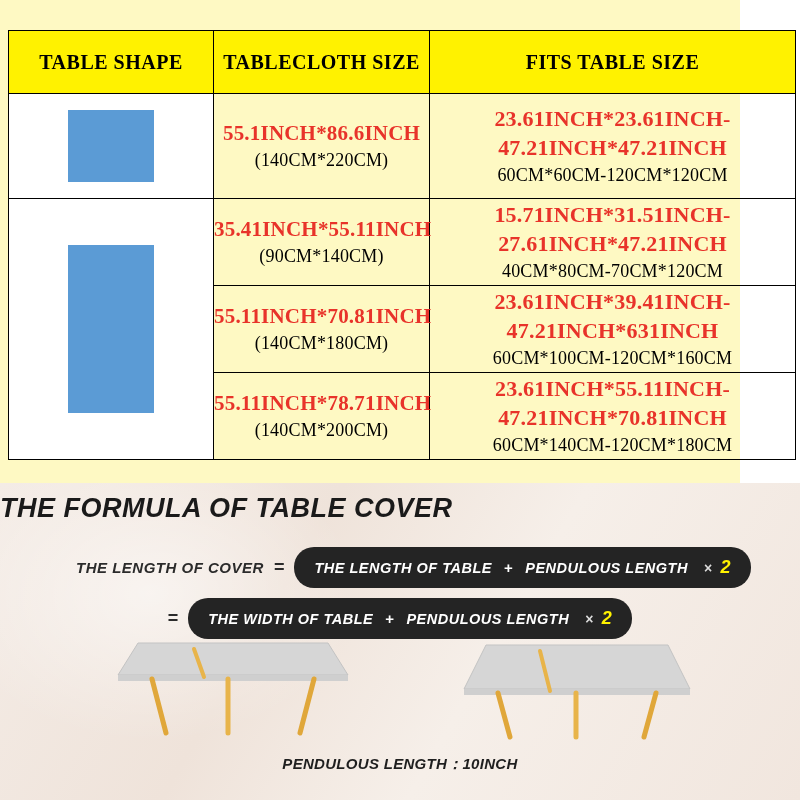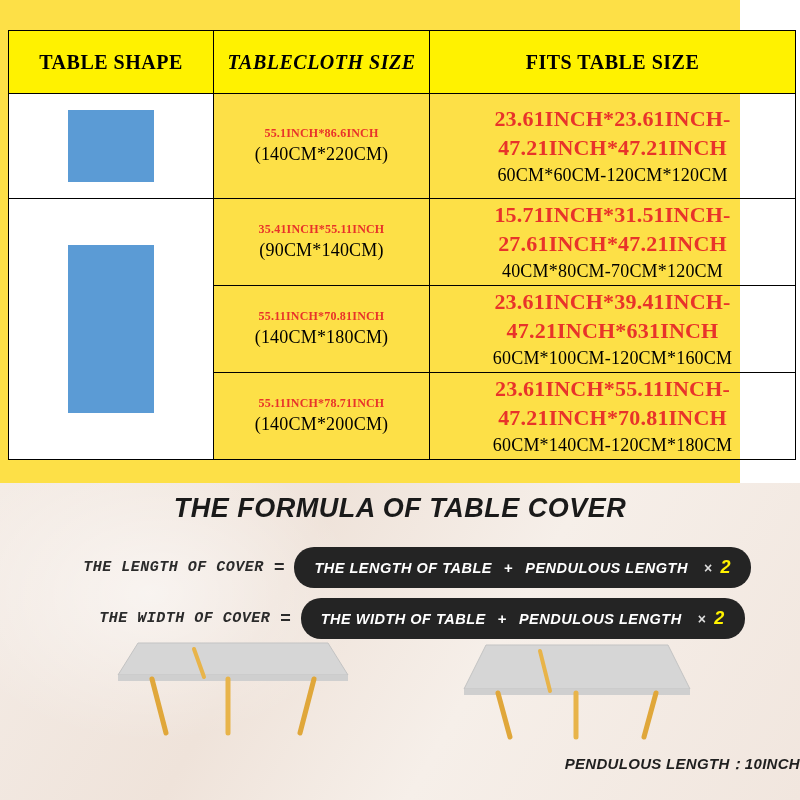--- a/index.html
+++ b/index.html
@@ -10,21 +10,21 @@
     width: 800px;
     height: 800px;
     overflow: hidden;
     background: #ffffff;
     font-family: "Liberation Serif", serif;
   }
   .page {
     position: relative;
     width: 740px;
     height: 800px;
-    background: #fde047;
+    background: #fef9c3;
   }
 
   
   .size-table-wrap {
     position: absolute;
     left: 8px;
     top: 30px;
     width: 784px;
   }
   table.size-table {
@@ -41,21 +41,21 @@
   thead th {
     background: #fff200;
     height: 62px;
     font-family: "Liberation Serif", serif;
     font-weight: bold;
     font-size: 20px;
     letter-spacing: 0.5px;
     color: #000000;
   }
   .col-shape { width: 204px; }
-  .col-cloth { width: 215px; font-style: italic; }
+  .col-cloth { width: 215px; }
   .col-fits  { width: 365px; }
 
   .shape-cell {
     background: #ffffff;
   }
   .sq-shape {
     width: 86px;
     height: 72px;
     background: #5b9bd5;
     margin: 0 auto;
@@ -66,21 +66,21 @@
     background: #5b9bd5;
     margin: 0 auto;
   }
 
   .cloth-cell, .fits-cell {
     padding: 10px 4px;
   }
   .line-red {
     color: #e8332a;
     font-weight: bold;
-    font-size: 12px;
+    font-size: 21px;
     line-height: 1.35;
     letter-spacing: 0.2px;
   }
   .fits-cell .line-red {
     font-size: 22px;
   }
   .line-black {
     color: #000000;
     font-size: 18px;
     line-height: 1.4;
@@ -103,42 +103,42 @@
     left: -60px;
     top: -40px;
     width: 420px;
     height: 300px;
     background: radial-gradient(ellipse at center, rgba(255,255,255,0.55) 0%, rgba(255,255,255,0) 70%);
   }
   .formula-title {
     position: absolute;
     top: 10px;
     width: 100%;
-    text-align: center;
+    text-align: left;
     font-family: "Liberation Sans", sans-serif;
     font-weight: bold;
     font-style: italic;
     font-size: 27px;
     letter-spacing: 0.5px;
     color: #1a1a1a;
   }
   .formula-rows {
     position: absolute;
     top: 64px;
     left: 0;
     width: 100%;
   }
   .formula-row {
     display: flex;
     align-items: center;
     justify-content: center;
     margin-bottom: 10px;
   }
   .f-label {
-    font-family: Liberation Mono, monospace;
+    font-family: Liberation Sans, sans-serif;
     font-weight: bold;
     font-style: italic;
     font-size: 15px;
     color: #2b2b2b;
     letter-spacing: 0.5px;
     width: 215px;
     text-align: right;
     padding-right: 10px;
   }
   .f-eq {
@@ -194,21 +194,21 @@
   .fig-right { left: 452px; top: 4px; }
 
   .caption-row {
     position: absolute;
     top: 272px;
     width: 100%;
     display: flex;
   }
   .caption {
     flex: 1;
-    text-align: right;
+    text-align: center;
     font-family: "Liberation Sans", sans-serif;
     font-weight: bold;
     font-style: italic;
     font-size: 15px;
     color: #1f1f1f;
     letter-spacing: 0.3px;
   }
   .caption .val {
     font-size: 15px;
   }
@@ -292,21 +292,20 @@
         <div class="pill">
           <span>THE LENGTH OF TABLE</span>
           <span class="plus">+</span>
           <span>PENDULOUS LENGTH</span>
           <span class="times">×</span>
           <span class="two">2</span>
         </div>
       </div>
 
       <div class="formula-row">
-        <div class="f-label">THE WIDTH OF COVER</div>
         <div class="f-eq">=</div>
         <div class="pill">
           <span>THE WIDTH OF TABLE</span>
           <span class="plus">+</span>
           <span>PENDULOUS LENGTH</span>
           <span class="times">×</span>
           <span class="two">2</span>
         </div>
       </div>
 

